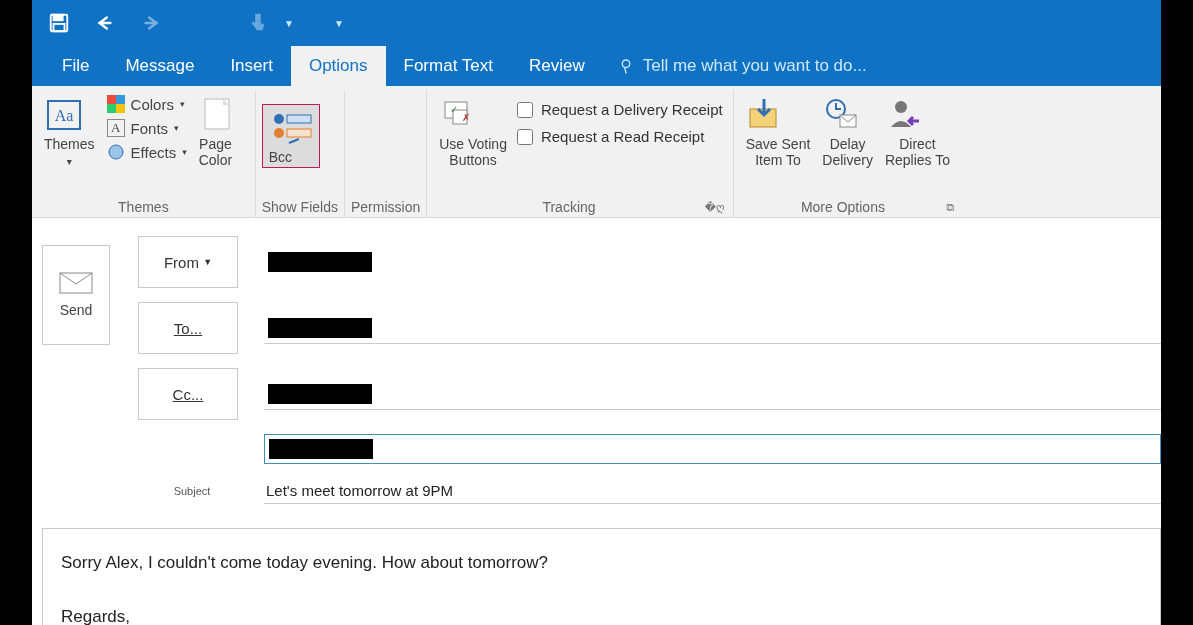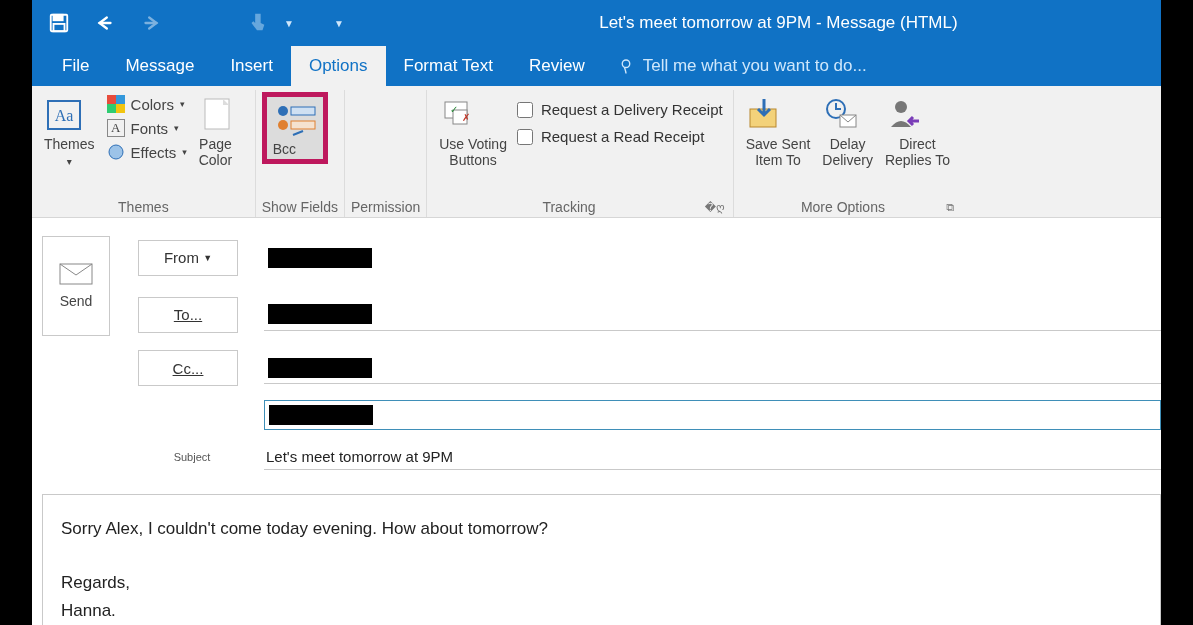--- a/index.html
+++ b/index.html
@@ -100,21 +100,21 @@
   .big-btn {
     display: flex; flex-direction: column; align-items: flex-start;
     padding: 2px 6px;
     min-width: 56px;
     cursor: pointer;
     font-size: 14px;
     color: #444;
   }
   .big-btn .ic { height: 42px; display:flex; align-items:center; justify-content:center; }
   .big-btn .lbl { text-align: center; line-height: 1.15; }
-  .big-btn.sel { background: #dcdcdc; border: 5px solid #be185d; }
+  .big-btn.sel { background: #dcdcdc; border: 1px solid #be185d; margin-top: 12px; }
   .stack { display:flex; flex-direction:column; gap:4px; padding: 2px 4px; }
   .cmd {
     display: flex; align-items: center; gap: 6px;
     font-size: 15px; color: #444; cursor: pointer;
     padding: 1px 2px;
   }
   .chk-row { display:flex; align-items:center; gap:8px; font-size:15px; color:#333; padding:3px 0;}
   .chk-row input { width:16px; height:16px; }
   .launcher { font-size: 11px; color:#777; padding: 0 2px 3px 0; text-align:right;}
   
@@ -134,21 +134,21 @@
   .send-box {
     grid-column: 1; grid-row: 1 / span 2;
     width: 68px; height: 100px;
     border: 1px solid #c9c9c9;
     display:flex; flex-direction:column; align-items:center; justify-content:center;
     gap: 8px;
     font-size: 14px; color:#444;
     cursor:pointer;
   }
   .field-btn {
-    width: 100px; height: 36px;
+    width: 100px; height: 52px;
     border: 1px solid #c9c9c9;
     background: #fff;
     display:flex; align-items:center; justify-content:center;
     font-size: 15px; color:#333;
     cursor:pointer;
   }
   .field-btn.underline { text-decoration: underline; }
   .addr-line {
     border-bottom: 1px solid #c9c9c9;
     height: 32px;
@@ -223,21 +223,20 @@
           </svg>
       </span>
       <span class="qat-btn disabled" style="margin-left:60px">
         <svg viewBox="0 0 24 24" fill="#cfe7fb">
             <path d="M10 2v10l-2-2-2 2 6 8h6l2-6-4-2V2z"></path>
           </svg>
       </span>
       <span class="qat-btn" style="font-size:10px;margin-left:-8px;color:#cfe7fb">▼</span>
       <span class="qat-btn" style="font-size:10px;margin-left:16px;color:#cfe7fb">▼</span>
     </div>
-    <div class="title-text">Let's meet tomorrow at 9PM - Message (HTML)</div>
   </div>
 
   <div class="ribbon-tabs">
     <div class="ribbon-tab file">File</div>
     <div class="ribbon-tab">Message</div>
     <div class="ribbon-tab">Insert</div>
     <div class="ribbon-tab active">Options</div>
     <div class="ribbon-tab">Format Text</div>
     <div class="ribbon-tab">Review</div>
     <div class="tellme">

